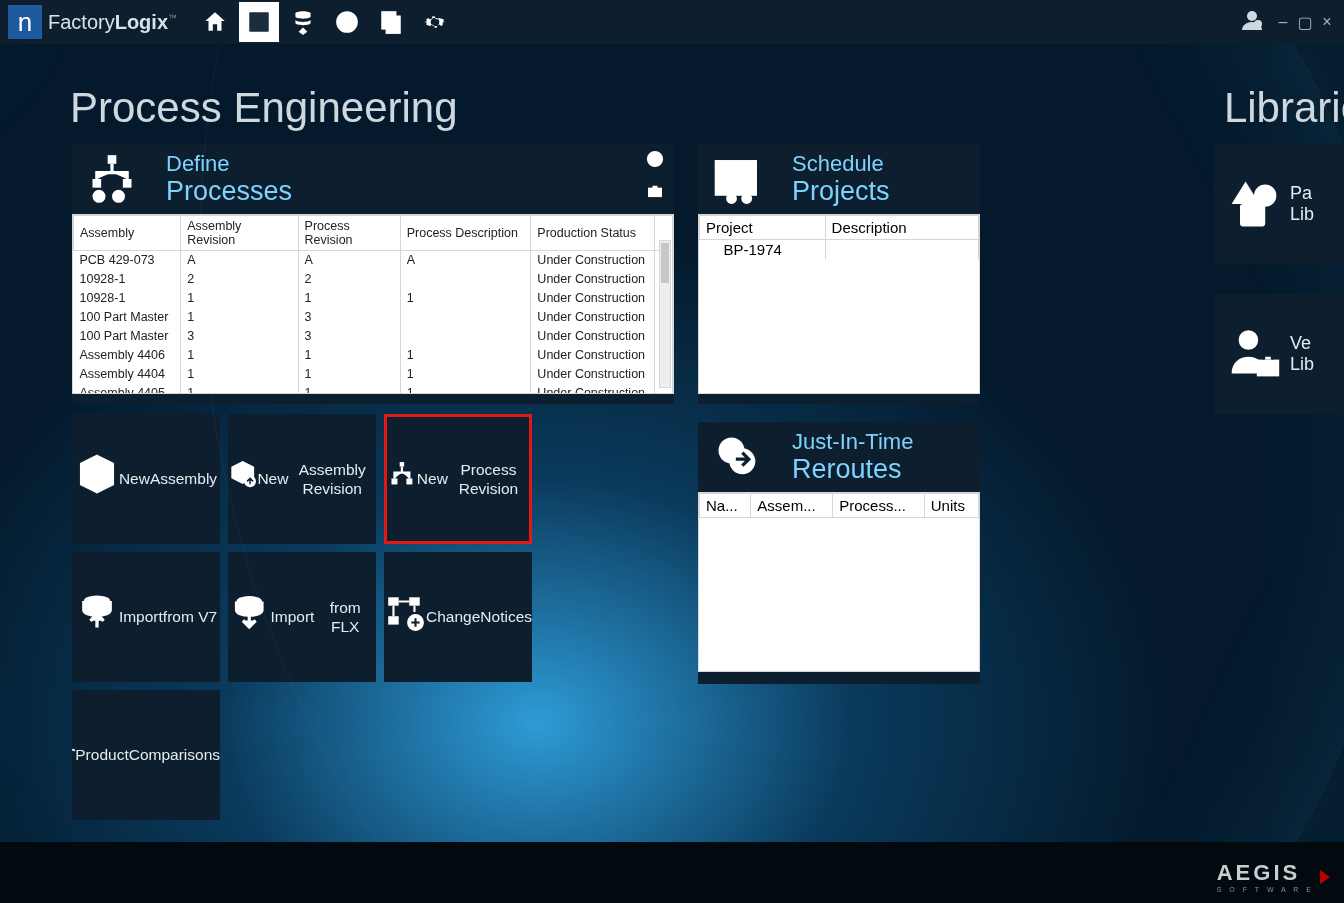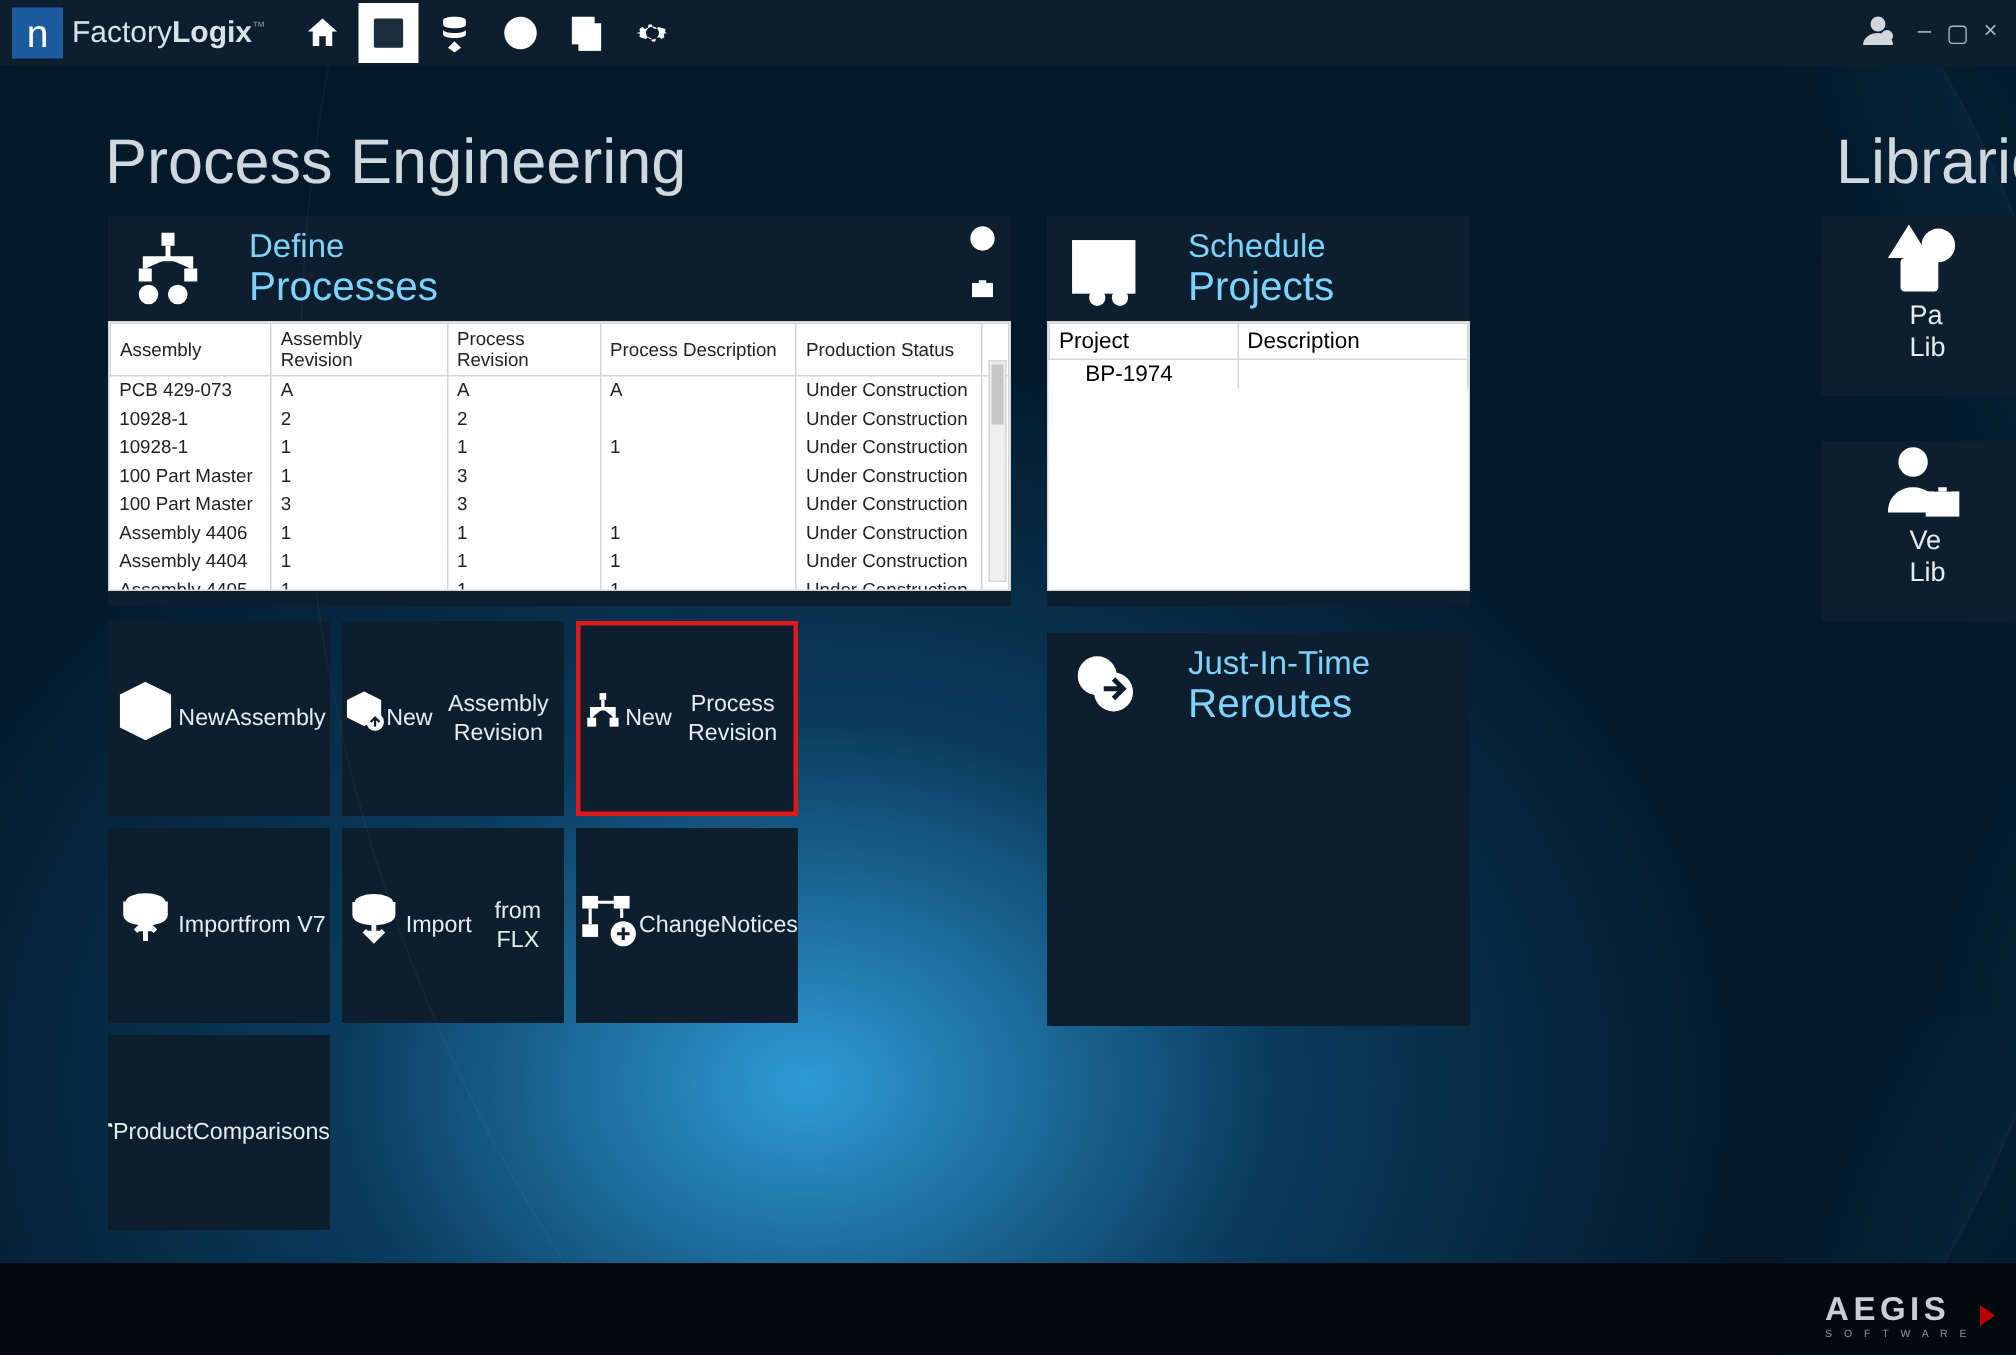--- a/index.html
+++ b/index.html
@@ -116,21 +116,21 @@
   width: 148px; height: 130px; background: #0d1f2f;
   display: flex; flex-direction: row; align-items: center; justify-content: center;
   color: #e5ebef; cursor: pointer; font-size: 15.5px; text-align: center;
 }
 .tile svg { width: 44px; height: 44px; margin-bottom: 10px;}
 .tile svg * { fill: #fff; }
 .tile.highlight { border: 3px solid #e01818; }
 .tile .l1, .tile .l2 { line-height: 1.25; }
 
 .side-tiles { position: absolute; right: 0; top: 100px; display:flex; flex-direction:column; gap:30px;}
-.side-tile { width:130px; height:120px; background:#0d1f2f; display:flex; align-items:center; padding-left:12px; color:#e5ebef; font-size:18px; cursor:pointer;flex-direction:column;}
+.side-tile { width:130px; height:120px; background:#0d1f2f; display:flex; align-items:center; padding-left:12px; color:#e5ebef; font-size:18px; cursor:pointer;}
 .side-tile svg { width: 56px; height: 56px; margin-right: 8px;}
 .side-tile svg * { fill:#fff;}
 
 .footer {
   height: 61px; background: #020a10;
   position: relative;
 }
 .footer .aegis { position: absolute; right: 14px; bottom: 10px; color:#c9ced1; font-size: 22px; letter-spacing: 3px; font-weight:600; display:flex; align-items:center; gap:6px;}
 .footer .aegis small { font-size: 7px; letter-spacing: 3px; display:block; color:#8a9299; font-weight:400;}
 .footer .aegis .arrow { width:0;height:0;border-left:10px solid #b00;border-top:7px solid transparent;border-bottom:7px solid transparent;}
@@ -366,20 +366,32 @@
             <circle cx="18" cy="18" r="12" fill="#888"></circle>
             <circle cx="28" cy="28" r="12"></circle>
             <path d="M28 20l6 6-6 6M34 26H22" stroke="#0d1f2f" stroke-width="3" fill="none"></path>
           </svg>
       </div>
       <div class="ph-titles">
         <div class="ph-t1">Just-In-Time</div>
         <div class="ph-t2">Reroutes</div>
       </div>
     </div>
+    <div class="minigrid">
+      <table>
+          <thead>
+            <tr>
+        <th>Na...</th>
+        <th>Assem...</th>
+        <th>Process...</th>
+        <th>Units</th>
+      </tr>
+          </thead>
+        </table>
+    </div>
   </div>
 
   <div class="tiles" id="tiles">
       <div class="tile">
         <svg viewBox="0 0 40 40">
           <path d="M20 4l14 7v18l-14 7-14-7V11z" fill="none" stroke="#fff" stroke-width="3"></path>
           <path d="M6 11l14 7 14-7M20 18v18" stroke="#fff" stroke-width="3" fill="none"></path>
         </svg>
         <div class="l1">New</div>
         <div class="l2">Assembly</div>

